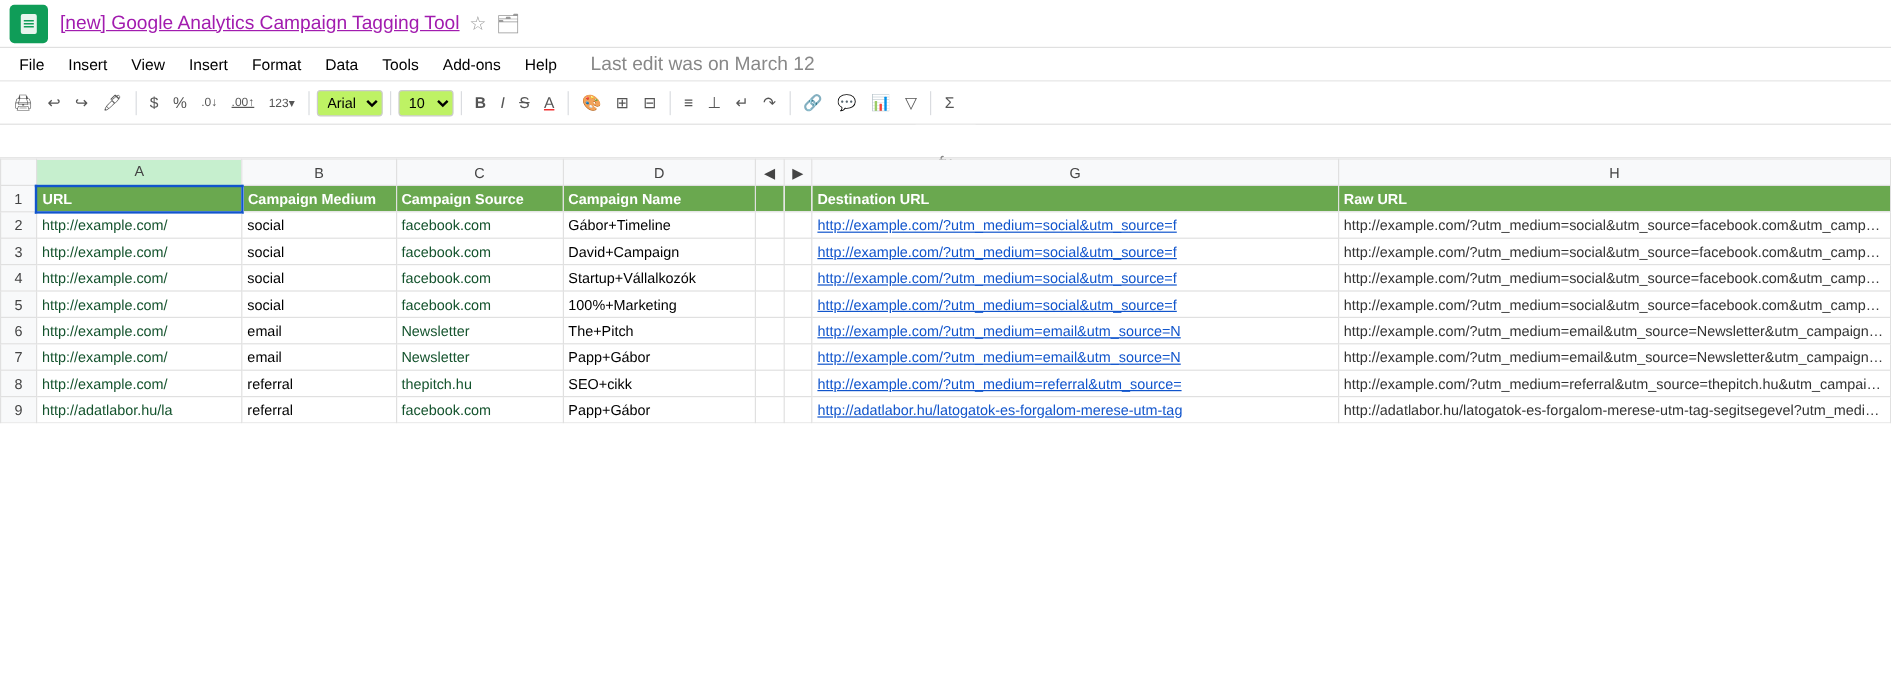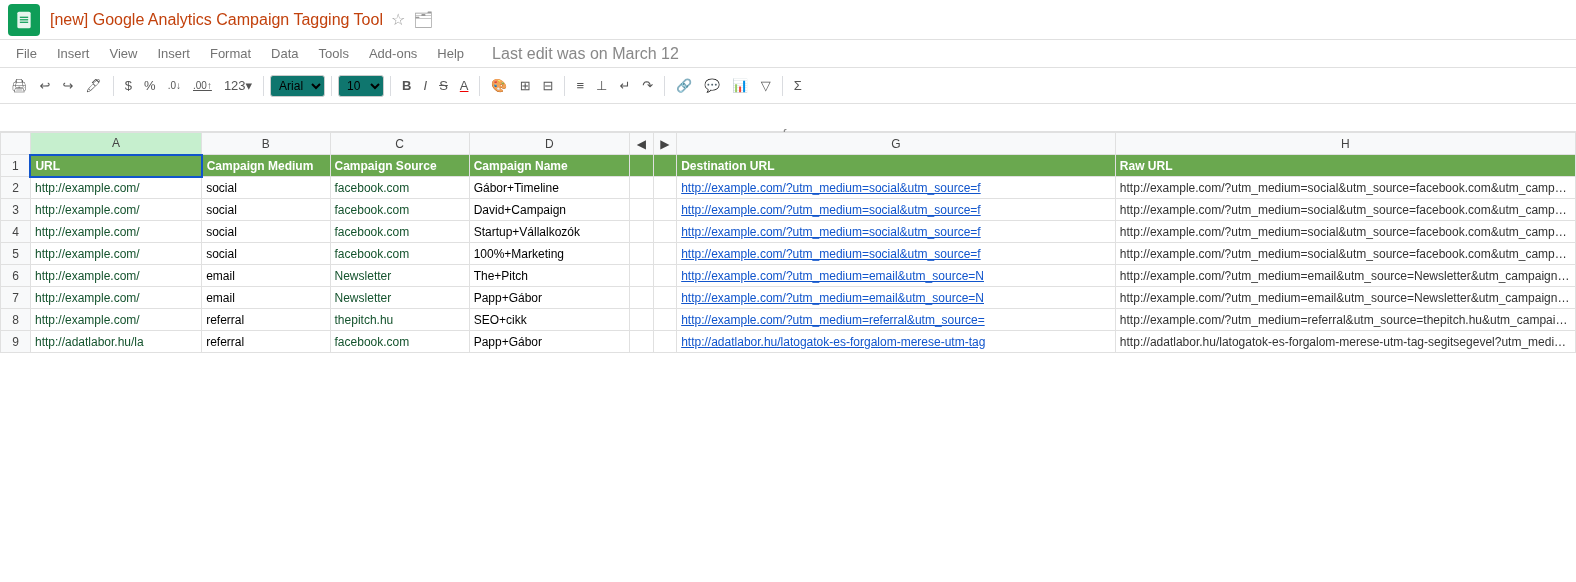--- a/index.html
+++ b/index.html
@@ -20,39 +20,39 @@
       background: #0f9d58;
       border-radius: 4px;
       display: flex;
       align-items: center;
       justify-content: center;
       margin-right: 10px;
       flex-shrink: 0;
     }
     #google-sheets-icon svg { width: 20px; height: 20px; }
     #title-area { display: flex; flex-direction: column; flex: 1; }
-    #doc-title { font-size: 16px; color: #c2410c; font-weight: normal; }
+    #doc-title { font-size: 16px; color: #a21caf; font-weight: normal; text-decoration: underline; }
     #title-row { display: flex; align-items: center; gap: 8px; }
     #star-icon, #folder-icon { color: #999; cursor: pointer; font-size: 16px; }
 
     
     #menu-bar {
       display: flex;
       align-items: center;
       padding: 2px 8px;
       border-bottom: 1px solid #e0e0e0;
       height: 28px;
       gap: 4px;
     }
     .menu-item {
       padding: 2px 8px;
       cursor: pointer;
       border-radius: 3px;
       font-size: 13px;
-      color: #737373;
+      color: #000000;
     }
     #last-edit { color: #888; font-size: 16px; margin-left: 16px; }
 
     
     #toolbar {
       display: flex;
       align-items: center;
       padding: 2px 6px;
       border-bottom: 1px solid #e0e0e0;
       height: 36px;
@@ -68,21 +68,21 @@
       font-size: 13px;
       color: #555;
       display: flex; align-items: center; justify-content: center;
     }
     .toolbar-separator { width: 1px; height: 20px; background: #dadce0; margin: 0 4px; }
     .toolbar-select {
       border: 1px solid #ccc;
       border-radius: 3px;
       padding: 2px 4px;
       font-size: 12px;
-      background: #0f766e;
+      background: #bef264;
       cursor: pointer;
     }
     .toolbar-bold { font-weight: bold; }
     .toolbar-italic { font-style: italic; }
     .toolbar-strike { text-decoration: line-through; }
 
     
     #formula-bar {
       display: flex;
       align-items: center;
@@ -217,21 +217,21 @@
 <div id="toolbar">
   <button class="toolbar-btn">🖨</button>
   <button class="toolbar-btn">↩</button>
   <button class="toolbar-btn">↪</button>
   <button class="toolbar-btn">🖊</button>
   <div class="toolbar-separator"></div>
   <button class="toolbar-btn">$</button>
   <button class="toolbar-btn">%</button>
   <button class="toolbar-btn" style="font-size:10px;">.0↓</button>
   <button class="toolbar-btn" style="font-size:10px;text-decoration:underline;">.00↑</button>
-  <button class="toolbar-btn" style="font-size:13px;">123▾</button>
+  <button class="toolbar-btn" style="font-size:10px;">123▾</button>
   <div class="toolbar-separator"></div>
   <select class="toolbar-select">
     <option>Arial</option>
   </select>
   <div class="toolbar-separator"></div>
   <select class="toolbar-select" style="width:46px;">
     <option>10</option>
   </select>
   <div class="toolbar-separator"></div>
   <button class="toolbar-btn toolbar-bold">B</button>

